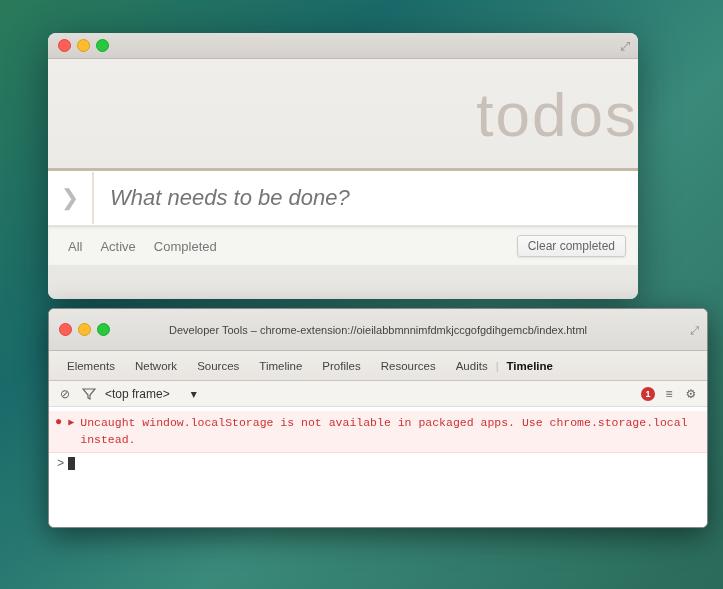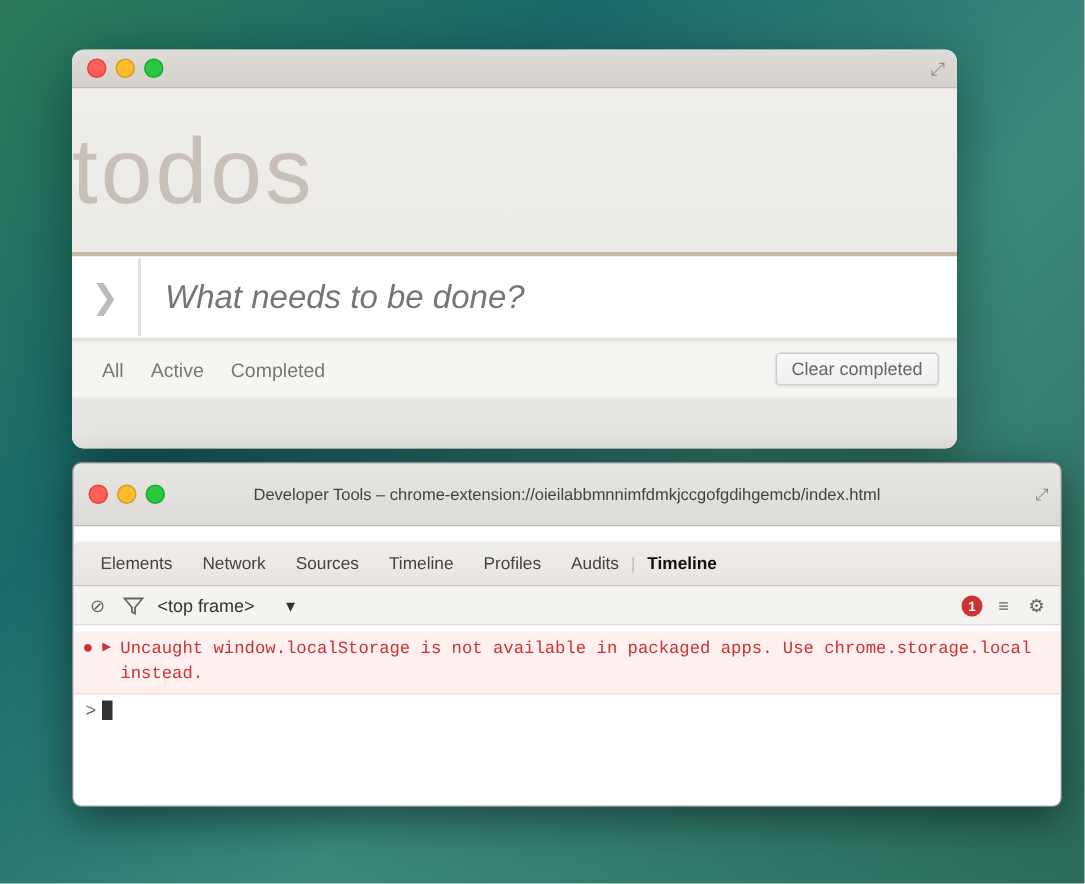--- a/index.html
+++ b/index.html
@@ -69,21 +69,21 @@
       font-size: 12px;
     }
 
     .todos-content {
       background: linear-gradient(180deg, #f0eeea 0%, #e8e6e2 100%);
       padding: 20px 0 0 0;
       min-height: 240px;
     }
 
     .todos-title {
-      text-align: left;
+      text-align: right;
       font-size: 62px;
       font-weight: 200;
       color: rgba(175, 163, 153, 0.6);
       letter-spacing: 2px;
       margin-bottom: 18px;
       font-family: 'Helvetica Neue', Helvetica, Arial, sans-serif;
     }
 
     .todos-input-area {
       background: #fff;
@@ -204,21 +204,20 @@
     }
 
     .devtools-tabs {
       background: linear-gradient(180deg, #f0eee9 0%, #e8e5e0 100%);
       border-bottom: 1px solid #c8c5c0;
       display: flex;
       align-items: center;
       padding: 0 8px;
       height: 30px;
       gap: 0;
-      margin-top: 10px;
     }
 
     .devtools-tab {
       font-size: 11.5px;
       color: #444;
       padding: 6px 10px;
       cursor: pointer;
       white-space: nowrap;
     }
 
@@ -395,20 +394,21 @@
       <span class="devtools-title">Developer Tools – chrome-extension://oieilabbmnnimfdmkjccgofgdihgemcb/index.html</span>
       <span class="devtools-expand">⤢</span>
     </div>
 
     <div class="devtools-tabs">
       <div class="devtools-tab">Elements</div>
       <div class="devtools-tab">Network</div>
       <div class="devtools-tab">Sources</div>
       <div class="devtools-tab">Timeline</div>
       <div class="devtools-tab">Profiles</div>
+      <div class="devtools-tab">Resources</div>
       <div class="devtools-tab">Audits</div>
       <span class="devtools-tab-divider">|</span>
       <div class="devtools-tab active">Timeline</div>
     </div>
 
     <div class="devtools-toolbar">
       <div class="toolbar-icon">⊘</div>
       <div class="toolbar-icon">
         <svg width="14" height="14" viewBox="0 0 14 14" fill="none">
           <path d="M1 2h12l-5 6v4l-2-1V8L1 2z" stroke="#666" stroke-width="1.2" fill="none"></path>

